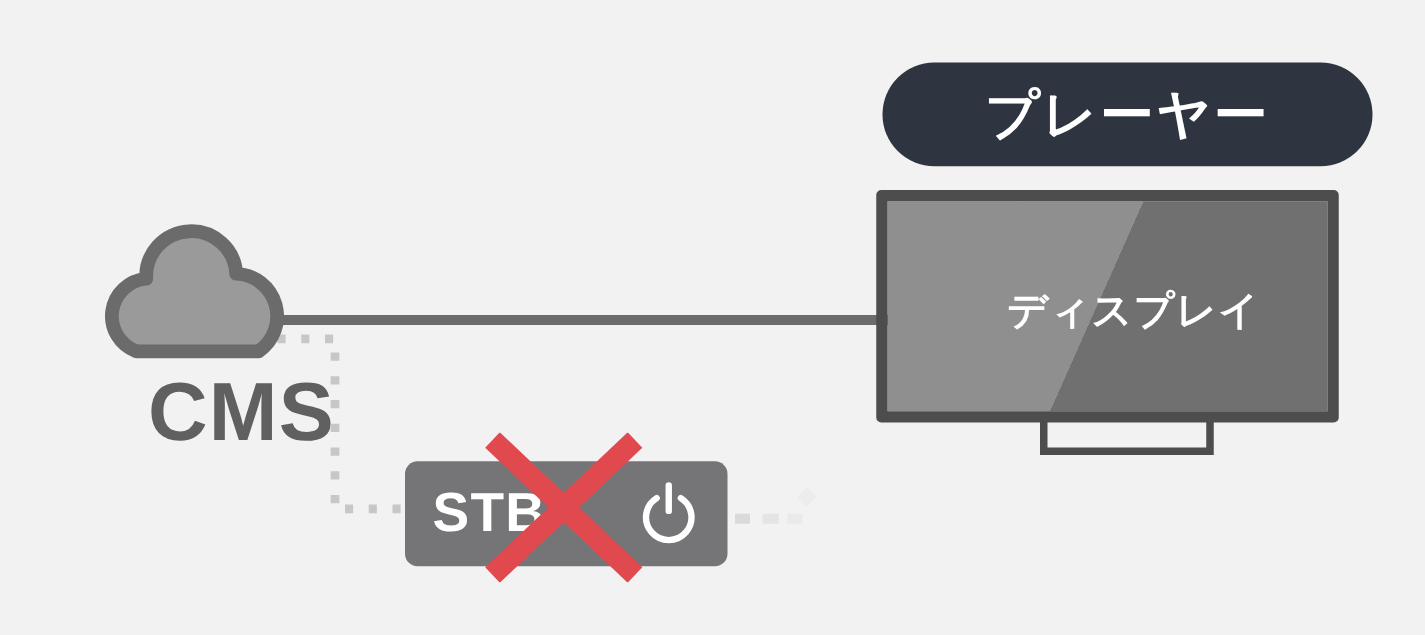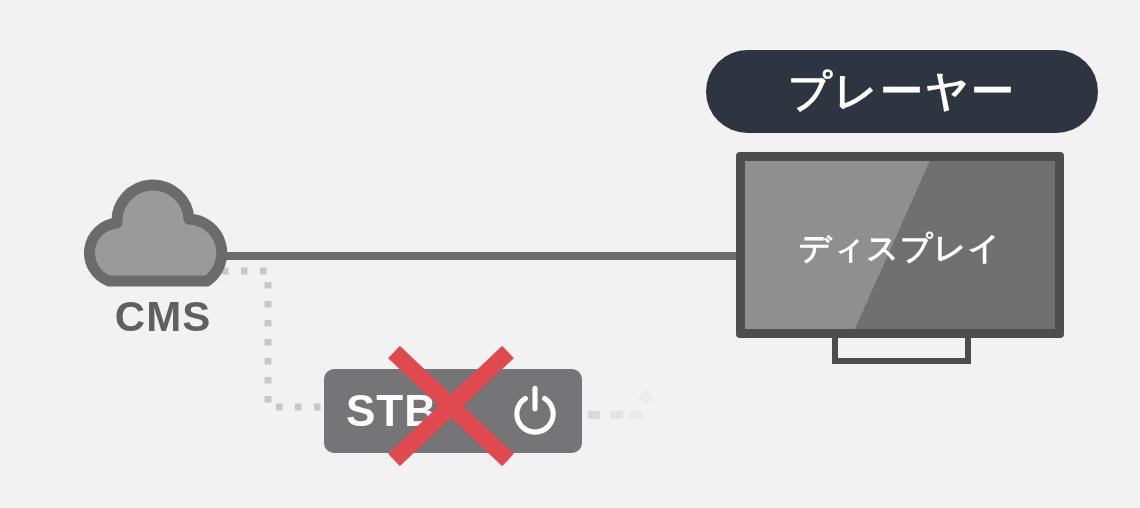--- a/index.html
+++ b/index.html
@@ -29,22 +29,22 @@
     left: 0; top: 0;
     width: 1140px; height: 508px;
     z-index: 1;
     pointer-events: none;
   }
 
   
   .cloud-svg { left: 77px; top: 179px; width: 162px; height: 112px; z-index: 2; }
   .cms-label {
     left: 58px; top: 296px; width: 210px;
-    text-align: center;
-    font-size: 42px; font-weight: 700;
+    text-align: right;
+    font-size: 66px; font-weight: 700;
     letter-spacing: 1px;
     color: var(--label-gray, #606060);
     line-height: 1;
   }
 
   
   .player-badge {
     left: 706px; top: 50px;
     width: 392px; height: 83px;
     background: var(--badge-bg, #2e3540);
@@ -53,27 +53,28 @@
     z-index: 3;
   }
   .player-badge span {
     color: var(--badge-text, #ffffff);
     font-size: 43px; font-weight: 700;
     letter-spacing: 2px;
   }
 
   
   .tv {
-    left: 736px; top: 152px;
+    left: 701px; top: 152px;
     width: 310px; height: 168px;
     border: 9px solid var(--tv-frame, #4d4d4d);
     border-radius: 4px;
     background: linear-gradient(114deg, var(--screen-light, #8f8f8f) 48%, var(--screen-dark, #707070) 48%);
     display: flex; align-items: center; justify-content: center;
     z-index: 2;
+    padding-left: 42px;
   }
   .tv-label {
     color: #ffffff;
     font-size: 32px; font-weight: 700;
     letter-spacing: 1px;
     padding-top: 8px;
   }
   .tv-stand {
     left: 832px; top: 330px;
     width: 127px; height: 22px;

